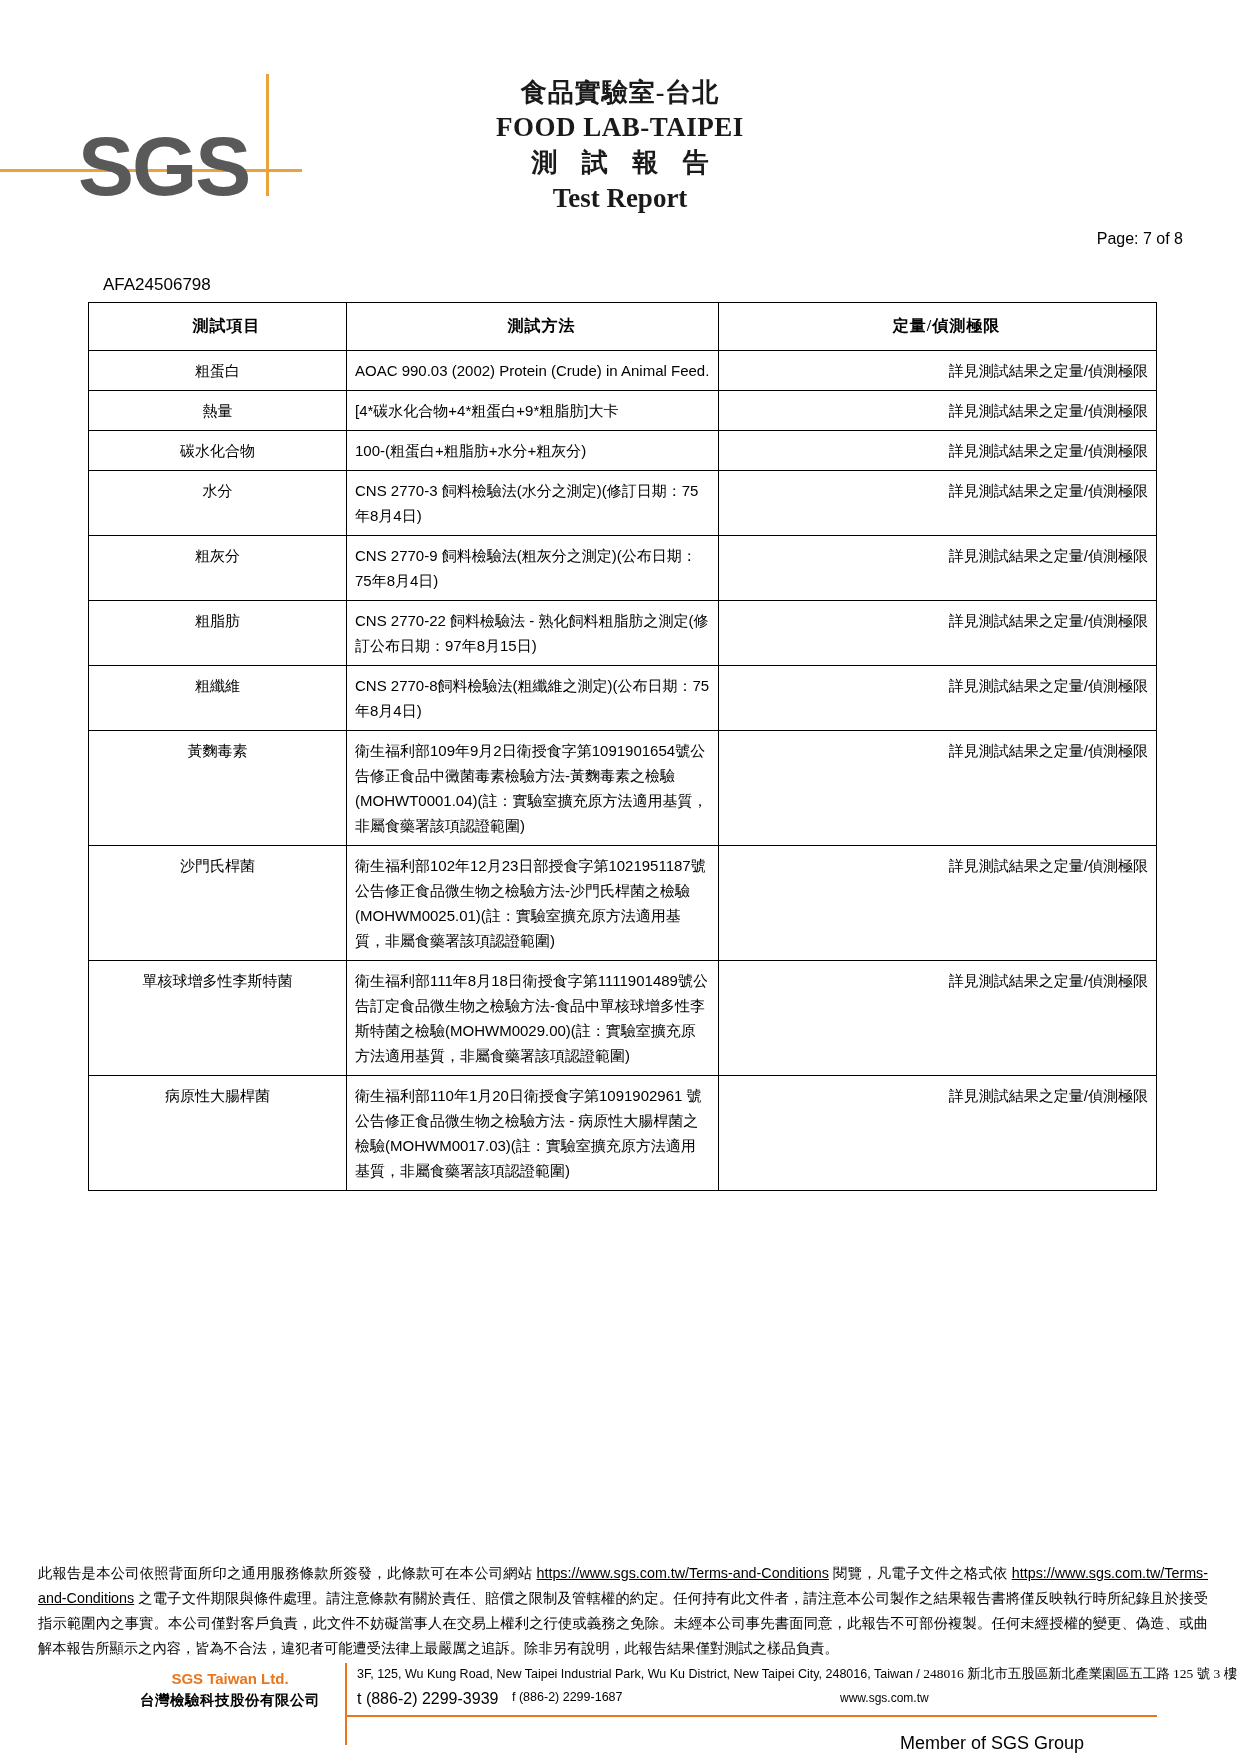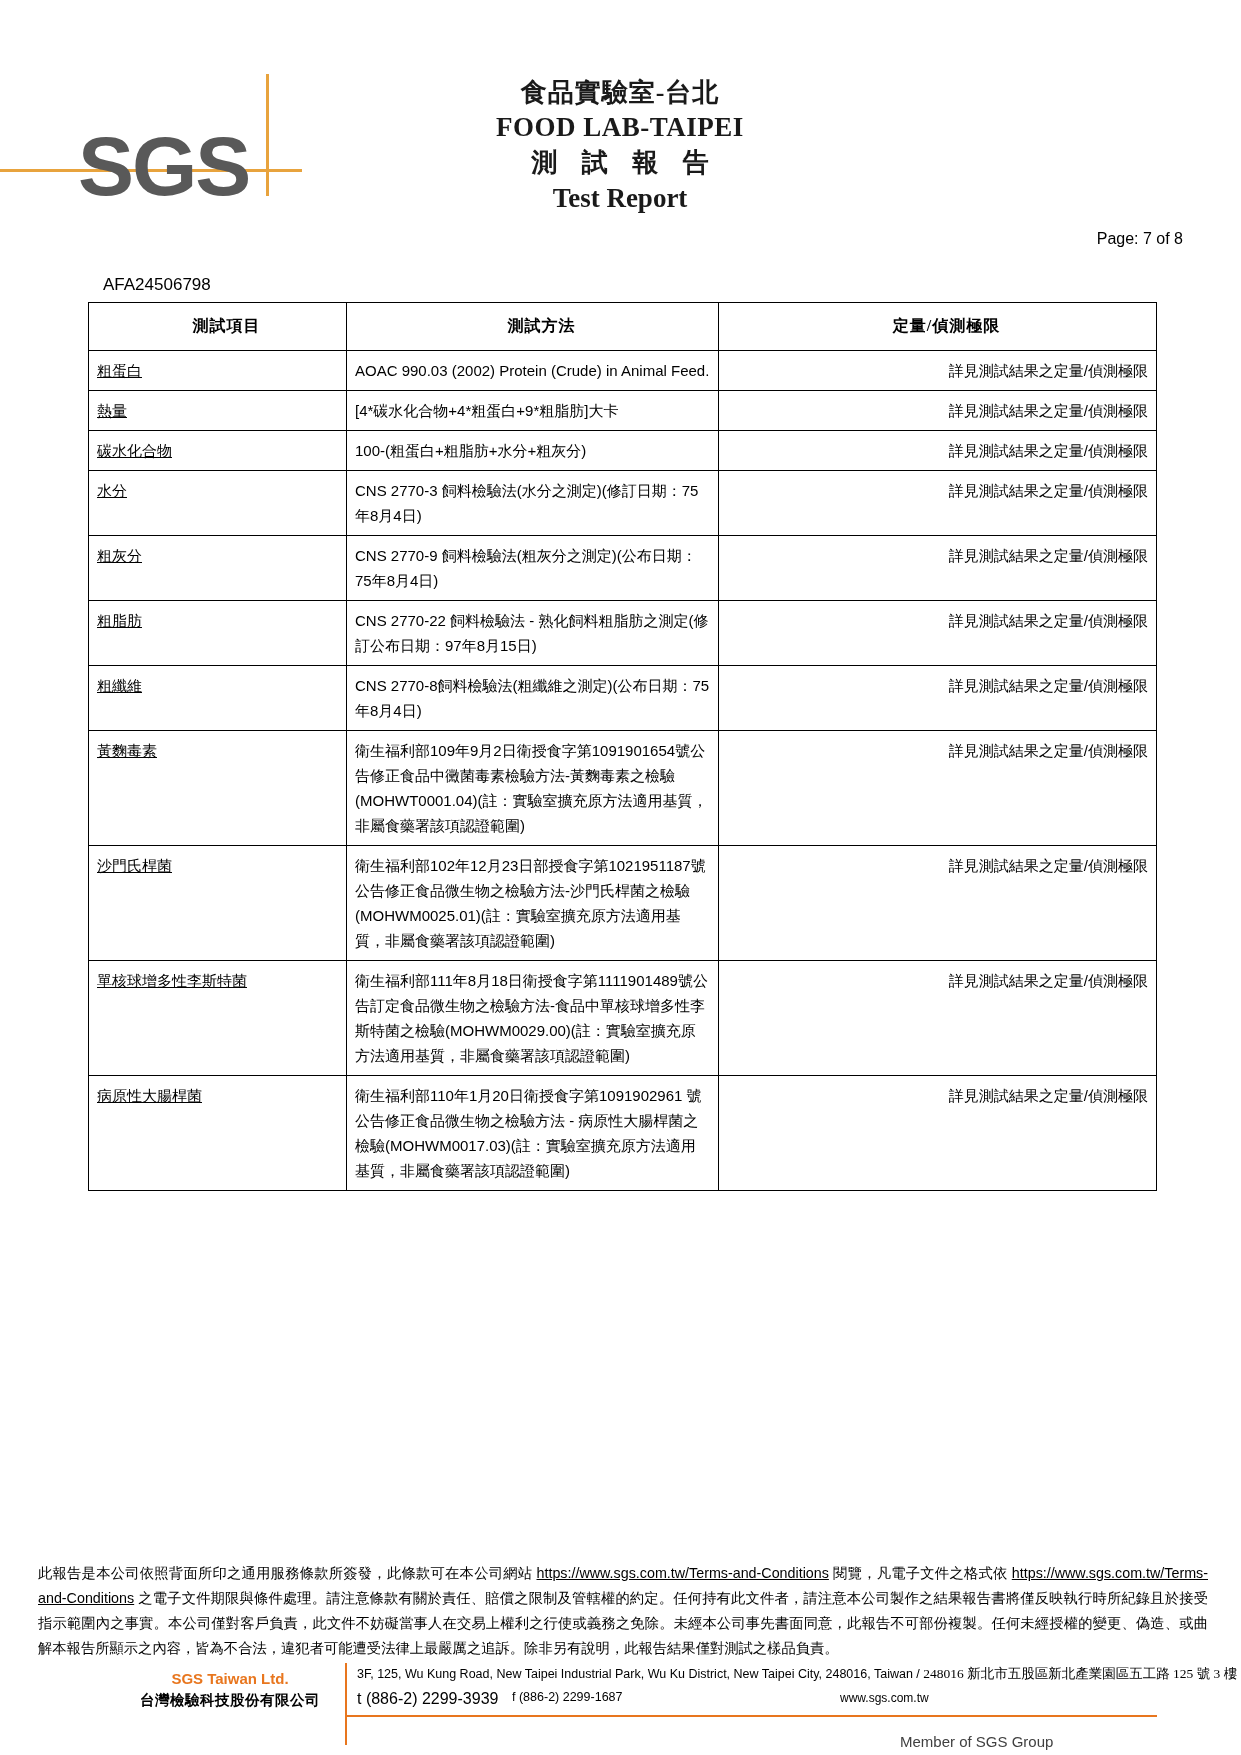--- a/index.html
+++ b/index.html
@@ -162,21 +162,21 @@
   }
   table.report thead th {
     text-align: center;
     font-family: "Liberation Serif", serif;
     font-weight: bold;
     font-size: 16px;
     letter-spacing: 1px;
     padding: 10px 6px 12px 24px;
     vertical-align: middle;
   }
-  td.col-item { text-align: left; text-decoration: underline; }
+  td.col-item { text-align: center; }
   td.col-method { text-align: left; }
   td.col-limit { text-align: right; }
 
   
   .disclaimer {
     position: absolute;
     left: 38px;
     top: 1551px;
     width: 1170px;
     font-family: "Liberation Sans", sans-serif;
@@ -267,23 +267,23 @@
     position: absolute;
     left: 840px;
     top: 28px;
     font-size: 12px;
     font-family: "Liberation Sans", sans-serif;
   }
   .member {
     position: absolute;
     left: 900px;
     top: 70px;
-    font-size: 15px;
-    font-family: "Liberation Sans", sans-serif;
-    color: #404040;
+    font-size: 18px;
+    font-family: "Liberation Sans", sans-serif;
+    color: #000000;
   }
 </style>
 </head>
 <body>
 
 <div class="page">
 
   <div class="header">
 
     <div class="logo-wrap">

